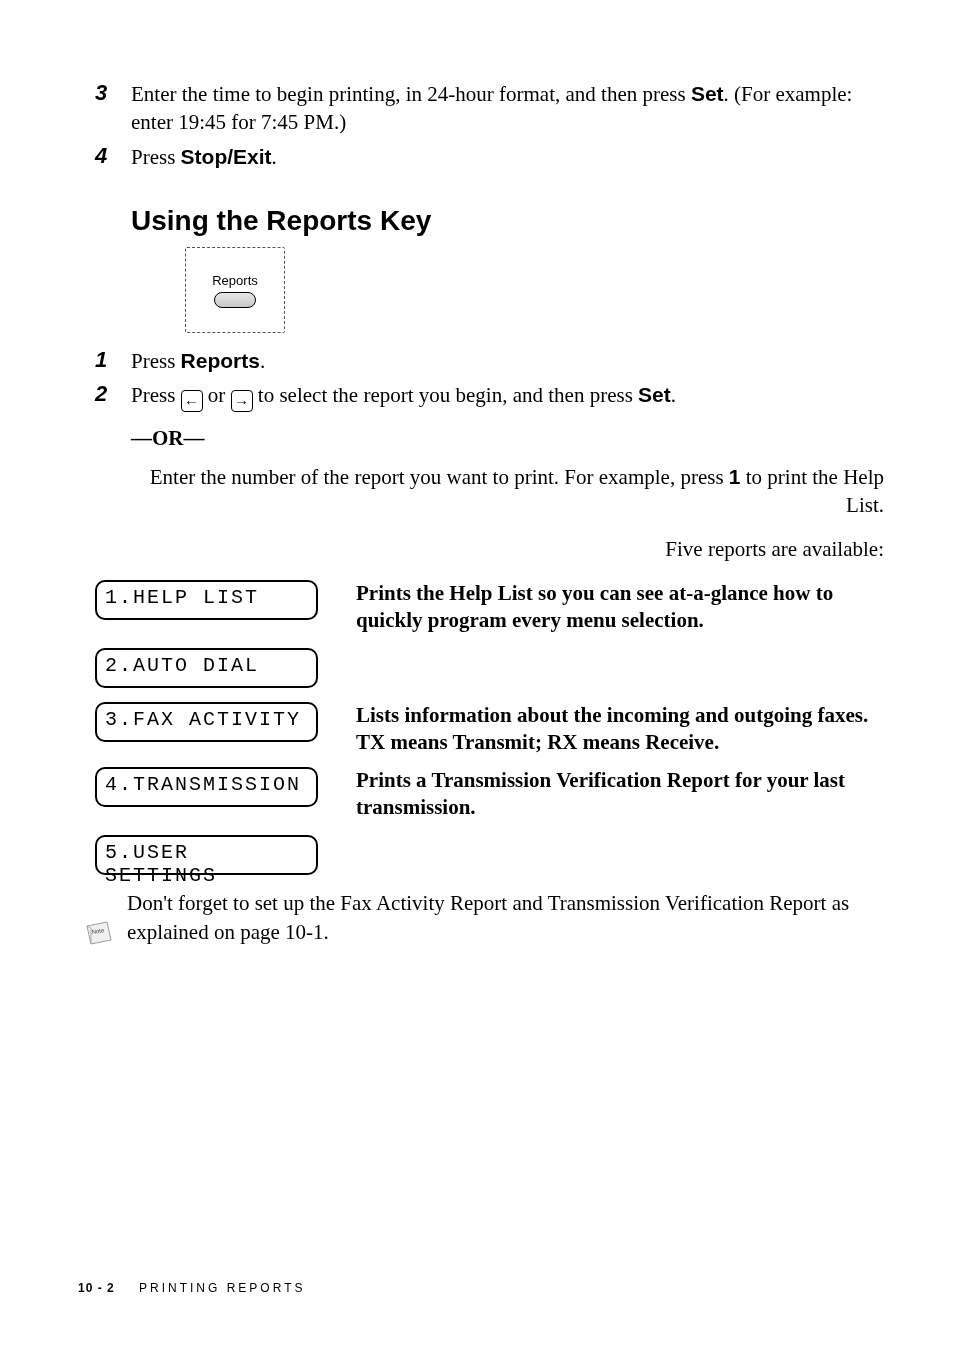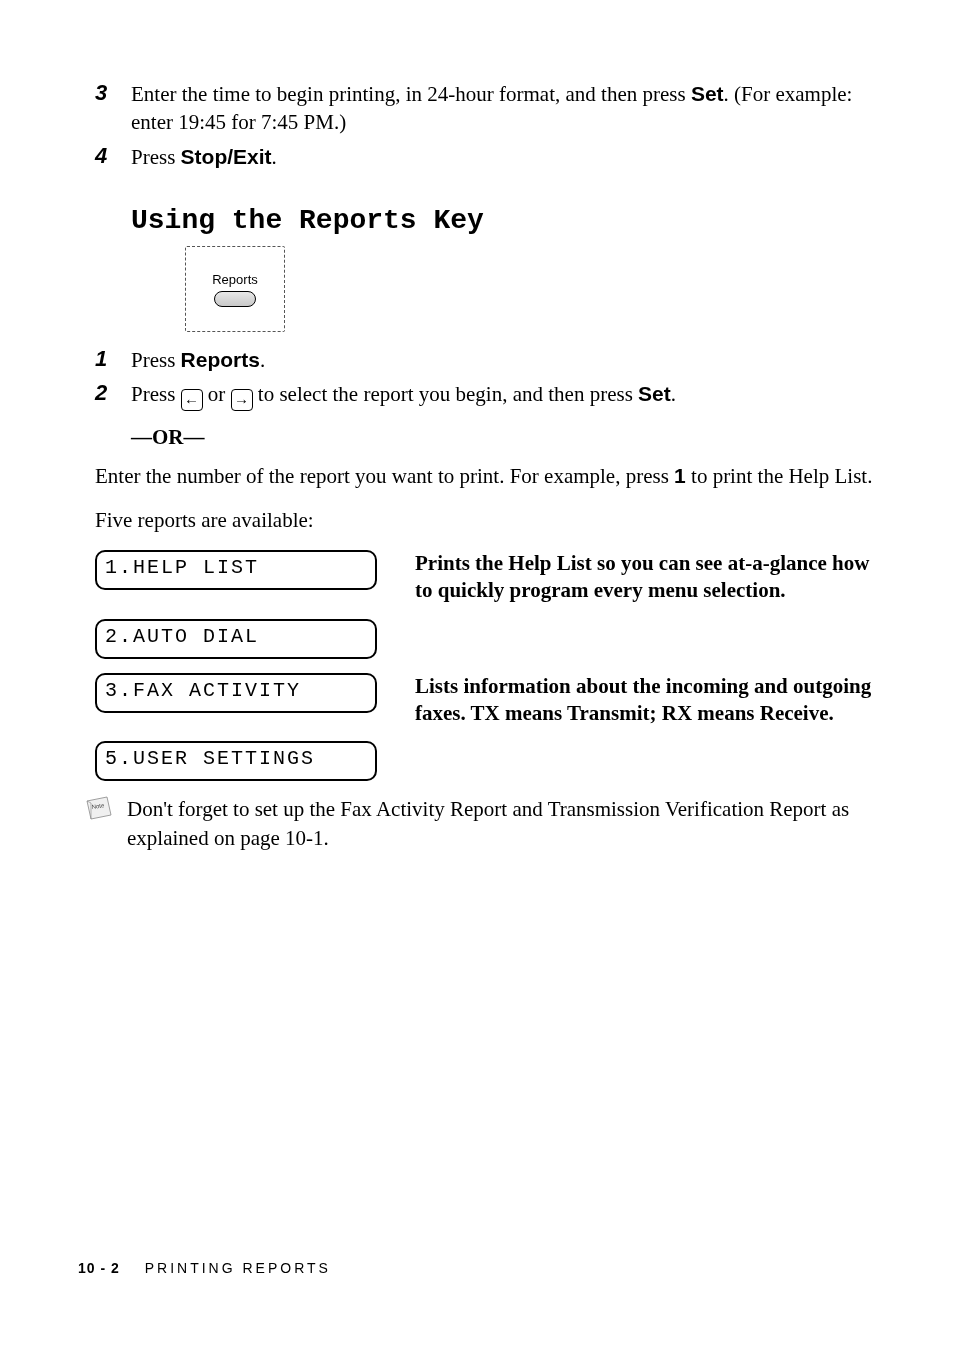--- a/index.html
+++ b/index.html
@@ -18,21 +18,21 @@
       font-family: Arial, Helvetica, sans-serif;
       font-weight: bold;
       font-style: italic;
       font-size: 22px;
       width: 36px;
       flex-shrink: 0;
     }
     .step-body { flex: 1; line-height: 1.35; }
     .bold-sans { font-family: Liberation Sans, sans-serif; font-weight: bold; }
     h2.section-title {
-      font-family: Liberation Mono, monospace;
+      font-family: Liberation Sans, sans-serif;
       font-weight: bold;
       font-size: 28px;
       margin: 34px 0 10px 36px;
     }
     .reports-button-box {
       margin-left: 90px;
       margin-bottom: 14px;
       width: 100px;
       height: 86px;
       border: 1px dashed #555;
@@ -55,50 +55,50 @@
       width: 22px; height: 22px;
       border: 1.5px solid #000;
       border-radius: 4px;
       align-items: center;
       justify-content: center;
       font-size: 15px;
       vertical-align: -3px;
       font-family: Arial, sans-serif;
       font-weight: bold;
     }
-    .indent-body { line-height: 1.35; }
+    .indent-body { margin-left: 36px; line-height: 1.35; text-align: right; }
     .or-line { margin: 14px 0 12px 36px; }
     .reports-list { margin-top: 12px; margin-left: 0; }
     .report-row { display: flex; align-items: flex-start; gap: 38px; margin-bottom: 14px; }
     .lcd-box {
-      width: 282px;
+      width: 223px;
       height: 40px;
       border: 2px solid #000;
       border-radius: 10px;
       font-family: 'Courier New', monospace;
       font-size: 20px;
       letter-spacing: 2px;
       padding: 4px 8px 0 8px;
       flex-shrink: 0;
       font-weight: 500;
       font-stretch: expanded;
     }
     .report-desc { flex: 1; line-height: 1.3; font-weight: bold; }
-    .note-row { display: flex; gap: 12px; margin-top: 14px; margin-left: -10px; }
+    .note-row { display: flex; gap: 12px; margin-top: 14px; margin-left: -10px; align-items: flex-end; }
     .note-icon {
       width: 30px; height: 26px; flex-shrink: 0;
       position: relative;
     }
     .note-icon svg { width: 30px; height: 26px; }
     .footer {
       position: absolute;
-      bottom: 76px;
+      bottom: 57px;
       left: 78px;
       font-family: Arial, Helvetica, sans-serif;
-      font-size: 14px;
+      font-size: 12px;
       letter-spacing: 3px;
       margin-top: 16px;
     }
     .footer .pg { font-weight: bold; letter-spacing: 1px; margin-right: 18px; }
   </style>
 </head>
 <body>
 
 <div id="steps-top">
     <div class="step">
@@ -144,20 +144,24 @@
       <div class="lcd-box">1.HELP LIST</div>
       <div class="report-desc">Prints the Help List so you can see at-a-glance how to quickly program every menu selection.</div>
     </div>
     <div class="report-row">
       <div class="lcd-box">2.AUTO DIAL</div>
     </div>
     <div class="report-row">
       <div class="lcd-box">3.FAX ACTIVITY</div>
       <div class="report-desc">Lists information about the incoming and outgoing faxes. TX means Transmit; RX means Receive.</div>
     </div>
+    <div class="report-row" style="margin-top: -4px;">
+      <div class="lcd-box">4.TRANSMISSION</div>
+      <div class="report-desc">Prints a Transmission Verification Report for your last transmission.</div>
+    </div>
     <div class="report-row">
       <div class="lcd-box">5.USER SETTINGS</div>
     </div>
   </div>
 
 <div class="note-row">
   <div class="note-icon">
     <svg viewBox="0 0 30 26">
       <path d="M2 6 L22 2 L26 20 L6 24 Z" fill="#f0f0f0" stroke="#888" stroke-width="0.8"></path>
       <path d="M2 6 L6 8 L6 24" fill="none" stroke="#888" stroke-width="0.6"></path>

